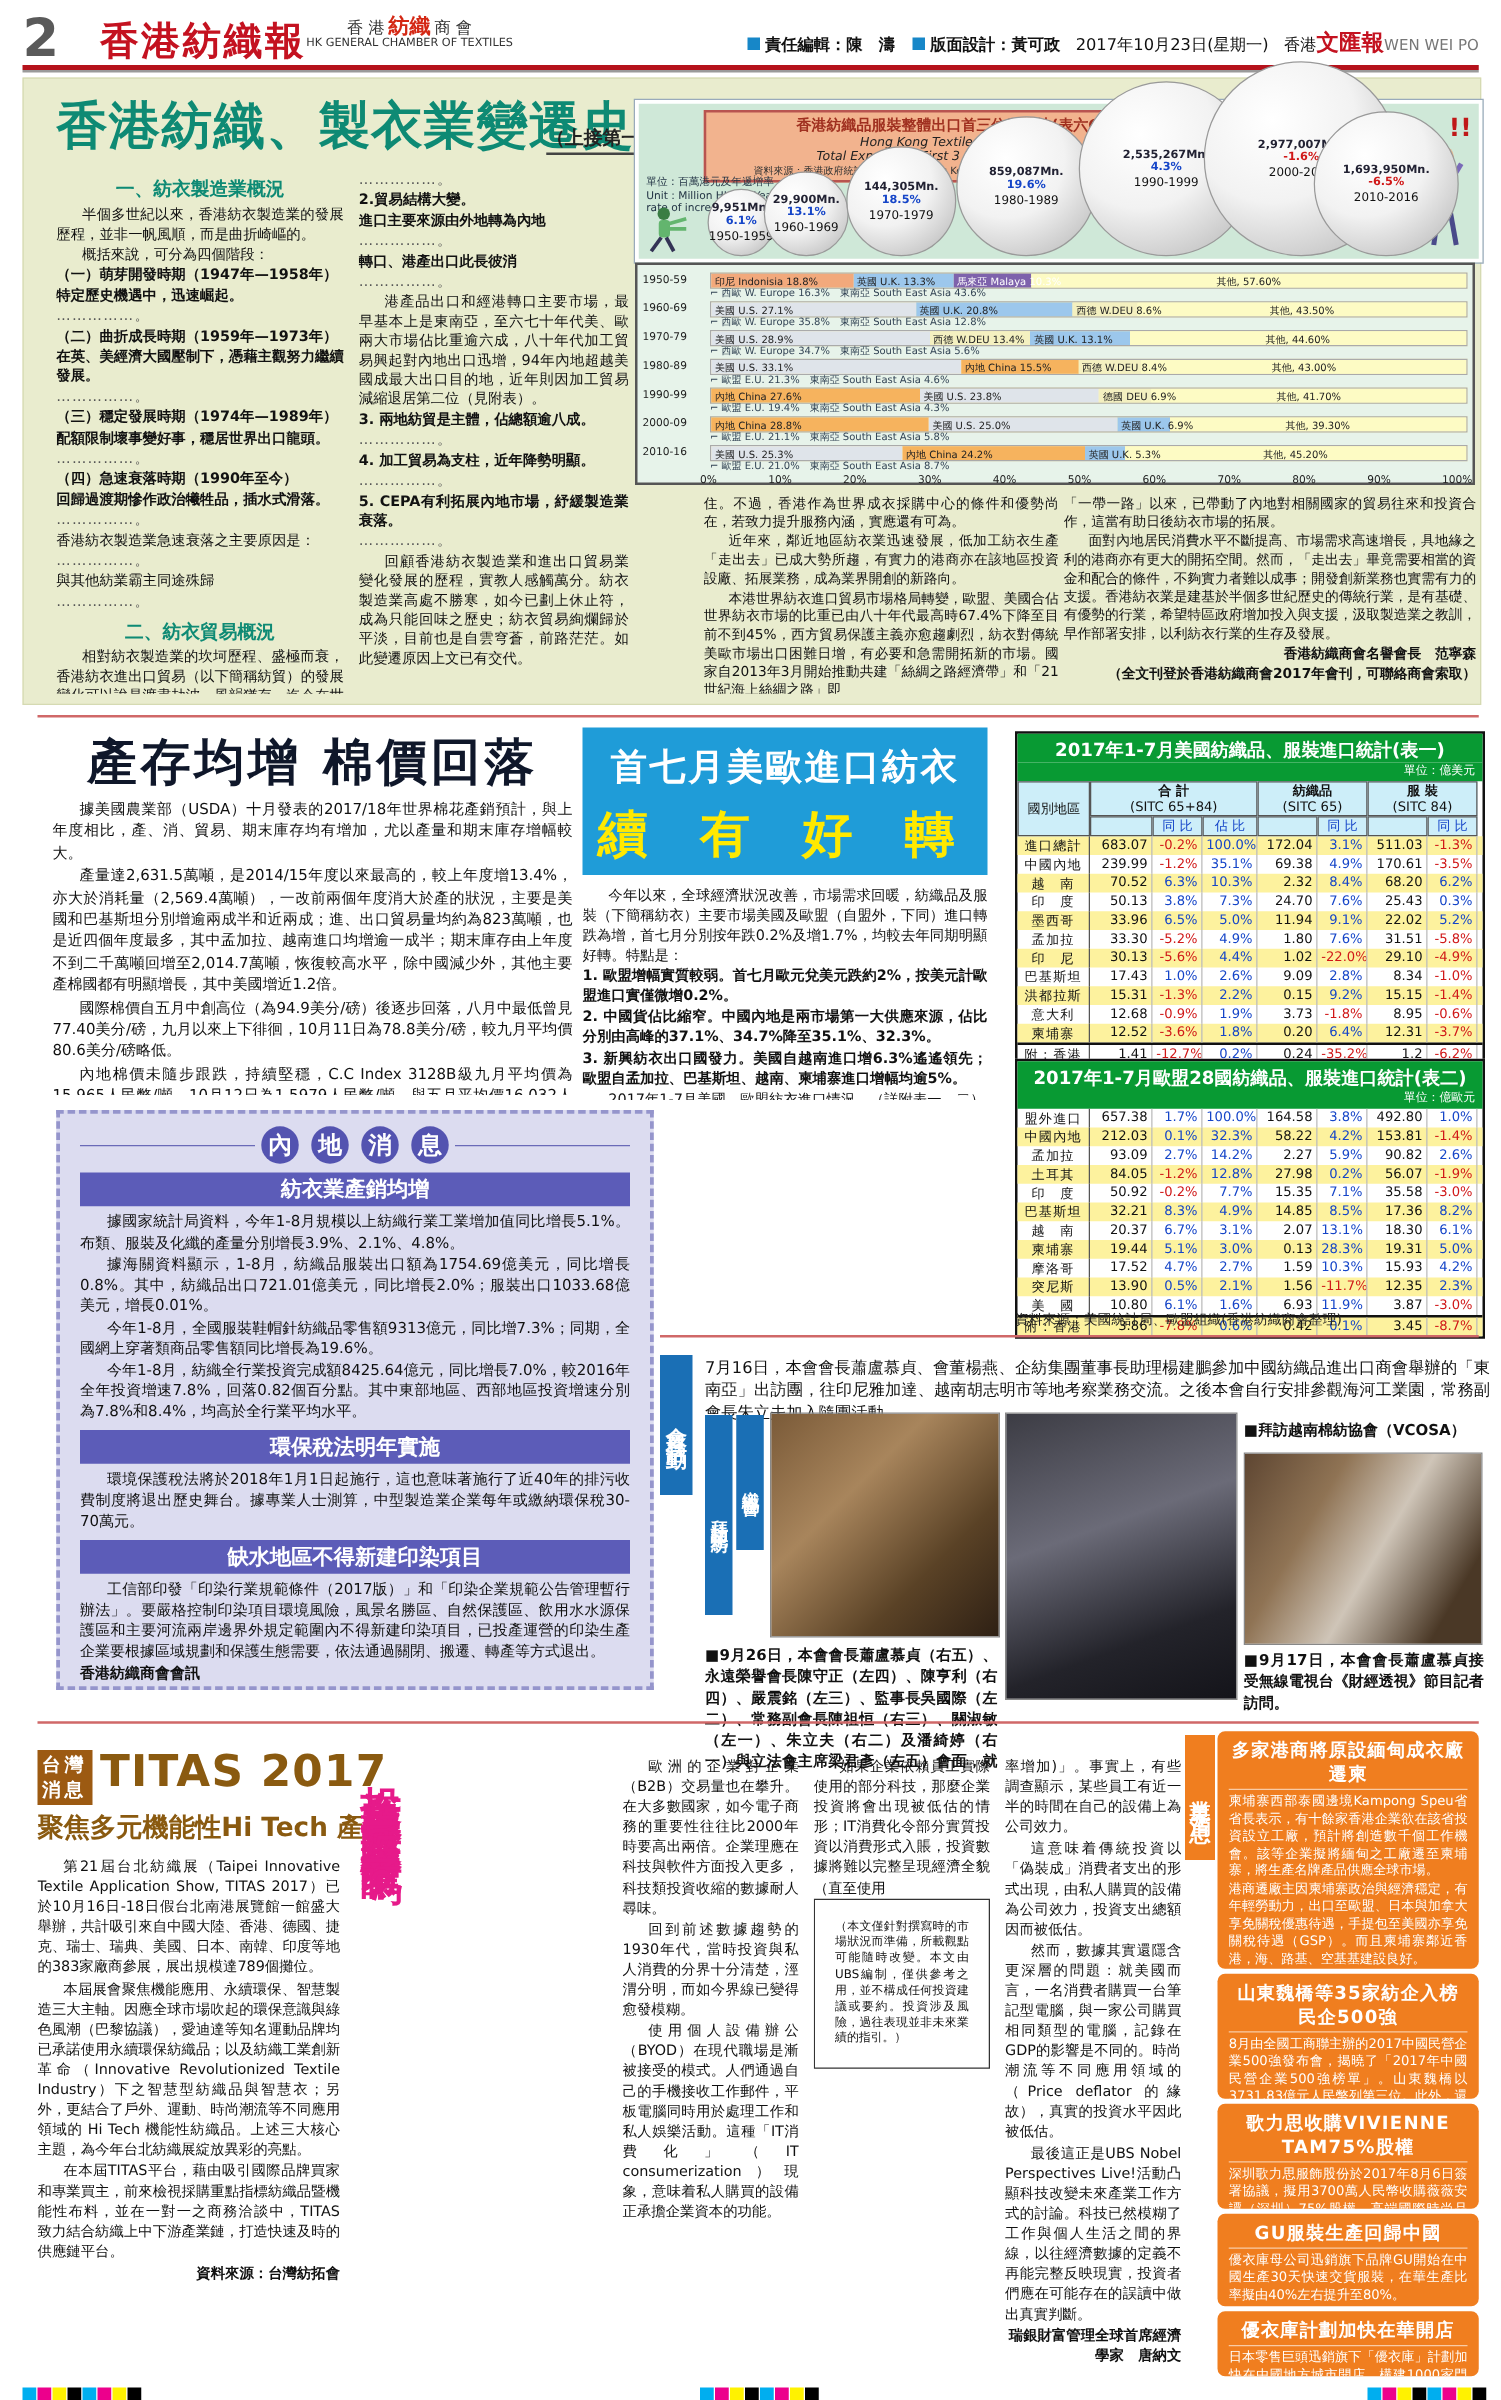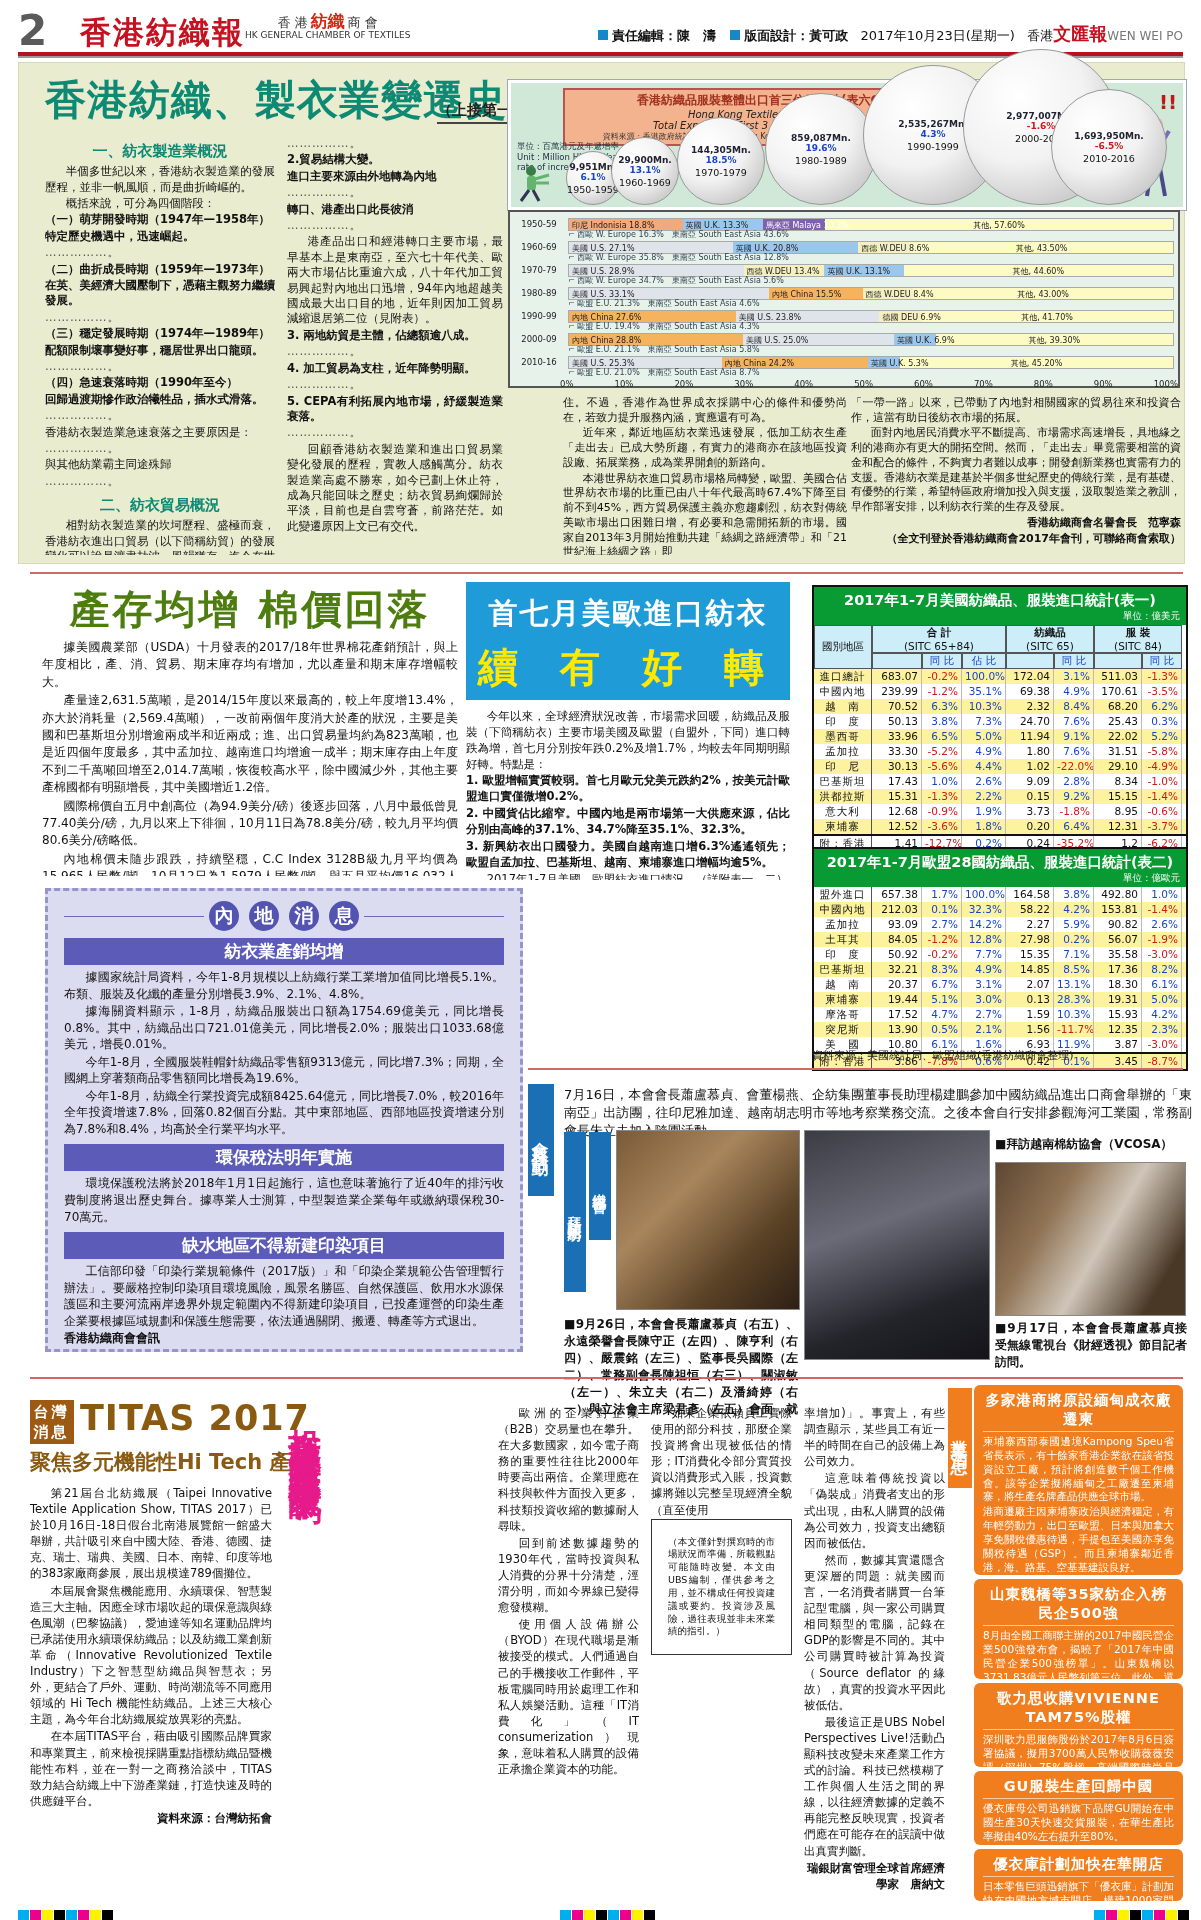--- a/index.html
+++ b/index.html
@@ -40,32 +40,32 @@
   .bub-unit{position:absolute;left:6px;top:58px;width:120px;font-size:8.5px;color:#234;line-height:1.25;}
   .bubble{position:absolute;border-radius:50%;background:radial-gradient(circle at 35% 30%,#ffffff 0%,#f2f2f2 45%,#c9c9c9 80%,#b0b0b0 100%);
           border:1px solid #999;display:flex;flex-direction:column;justify-content:center;align-items:center;text-align:center;}
   .bubble .v{font-size:9px;font-weight:bold;color:#223;}
   .bubble .r{font-size:9px;font-weight:bold;color:#1545c8;}
   .bubble .r.neg{color:#d01818;}
   .bubble .p{font-size:9.5px;color:#111;margin-top:2px;}
   
   #barchart{left:508px;top:210px;width:672px;height:178px;background:#e7f3ea;border:2px solid #555;padding-top:6px;box-sizing:border-box;}
   .bcrow{display:flex;align-items:center;height:12px;margin:0 4px;}
-  .bclabel{width:50px;font-size:8.5px;color:#222;text-align:center;padding-right:4px;flex:none;}
+  .bclabel{width:50px;font-size:8.5px;color:#222;text-align:left;padding-right:4px;flex:none;}
   .bctrack{flex:1;height:11px;display:flex;border:1px solid #aaa;background:#fdfbc4;}
   .bcseg{height:100%;position:relative;overflow:visible;}
   .bcseg span{position:absolute;left:3px;top:1px;font-size:8px;white-space:nowrap;color:#222;z-index:3;}
   .bcseg.lt span{color:#fff;}
   .bcseg.oth span{left:50%;transform:translateX(-50%);}
   .bcsub{font-size:8px;color:#345;margin:0 4px 2px 58px;height:9px;line-height:9px;}
   .bcaxis{display:flex;justify-content:space-between;margin:2px 0px 0 50px;font-size:8.5px;color:#222;}
   
   .redrule{height:0;border-top:2px solid #d06868;}
   
-  .cotton-title{font-size:40px;font-weight:bold;color:#4d7c0f;letter-spacing:3px;text-align:center;font-family:"DejaVu Serif",serif;}
+  .cotton-title{font-size:40px;font-weight:bold;color:#0f172a;letter-spacing:3px;text-align:center;font-family:"DejaVu Serif",serif;}
   .body12{font-size:12px;line-height:1.45;text-align:justify;}
   .body12 p{margin:1px 0;}
   
   #bluebox{background:#1f9cd8;text-align:center;padding-top:12px;box-sizing:border-box;}
   #bluebox .l1{color:#fff;font-weight:bold;font-size:29px;letter-spacing:2px;font-family:"DejaVu Serif",serif;}
   #bluebox .l2{color:#ffe900;font-weight:bold;font-size:40px;letter-spacing:14px;margin-top:6px;font-family:"DejaVu Serif",serif;}
   .useu{font-size:11.5px;line-height:1.38;text-align:justify;}
   .useu p{margin:1px 0;}
   
   .xtable{position:absolute;border:2px solid #111;background:#fff;}
@@ -771,21 +771,21 @@
     </div>
   <div class="abs body115" style="left:651px;top:1404px;width:141px;height:494px;overflow:hidden;">
 
   <p class="para">如果企業依賴員工實際使用的部分科技，那麼企業投資將會出現被低估的情形；IT消費化令部分實質投資以消費形式入賬，投資數據將難以完整呈現經濟全貌（直至使用</p>
       <p class="notebox">（本文僅針對撰寫時的市場狀況而準備，所載觀點可能隨時改變。本文由UBS編制，僅供參考之用，並不構成任何投資建議或要約。投資涉及風險，過往表現並非未來業績的指引。）</p>
     </div>
   <div class="abs body115" style="left:804px;top:1404px;width:141px;height:494px;overflow:hidden;">
 
   <p class="plain">率增加)」。事實上，有些調查顯示，某些員工有近一半的時間在自己的設備上為公司效力。</p>
       <p class="para">這意味着傳統投資以「偽裝成」消費者支出的形式出現，由私人購買的設備為公司效力，投資支出總額因而被低估。</p>
-      <p class="para">然而，數據其實還隱含更深層的問題：就美國而言，一名消費者購買一台筆記型電腦，與一家公司購買相同類型的電腦，記錄在GDP的影響是不同的。其中公司購買時被計算為投資（Source deflator 的緣故），真實的投資水平因此被低估。</p>
+      <p class="para">然而，數據其實還隱含更深層的問題：就美國而言，一名消費者購買一台筆記型電腦，與一家公司購買相同類型的電腦，記錄在GDP的影響是不同的。時尚潮流等不同應用領域的（Price deflator 的緣故），真實的投資水平因此被低估。</p>
       <p class="para">最後這正是UBS Nobel Perspectives Live!活動凸顯科技改變未來產業工作方式的討論。科技已然模糊了工作與個人生活之間的界線，以往經濟數據的定義不再能完整反映現實，投資者們應在可能存在的誤讀中做出真實判斷。</p>
       <p class="sig">瑞銀財富管理全球首席經濟學家　唐納文</p>
     </div>
 
   <div class="vtab orange abs" style="left:948px;top:1388px;width:24px;height:100px;">業界消息</div>
   <div class="abs" style="left:974px;top:1385px;width:209px;height:517px;" id="oboxes">
       <div class="obox" style="top: 0px; height: 190px;">
         <h3>多家港商將原設緬甸成衣廠遷柬</h3>
         <p>柬埔寨西部泰國邊境Kampong Speu省省長表示，有十餘家香港企業欲在該省投資設立工廠，預計將創造數千個工作機會。該等企業擬將緬甸之工廠遷至柬埔寨，將生產名牌產品供應全球市場。</p>
         <p>港商遷廠主因柬埔寨政治與經濟穩定，有年輕勞動力，出口至歐盟、日本與加拿大享免關稅優惠待遇，手提包至美國亦享免關稅待遇（GSP）。而且柬埔寨鄰近香港，海、路基、空基基建設良好。</p>

